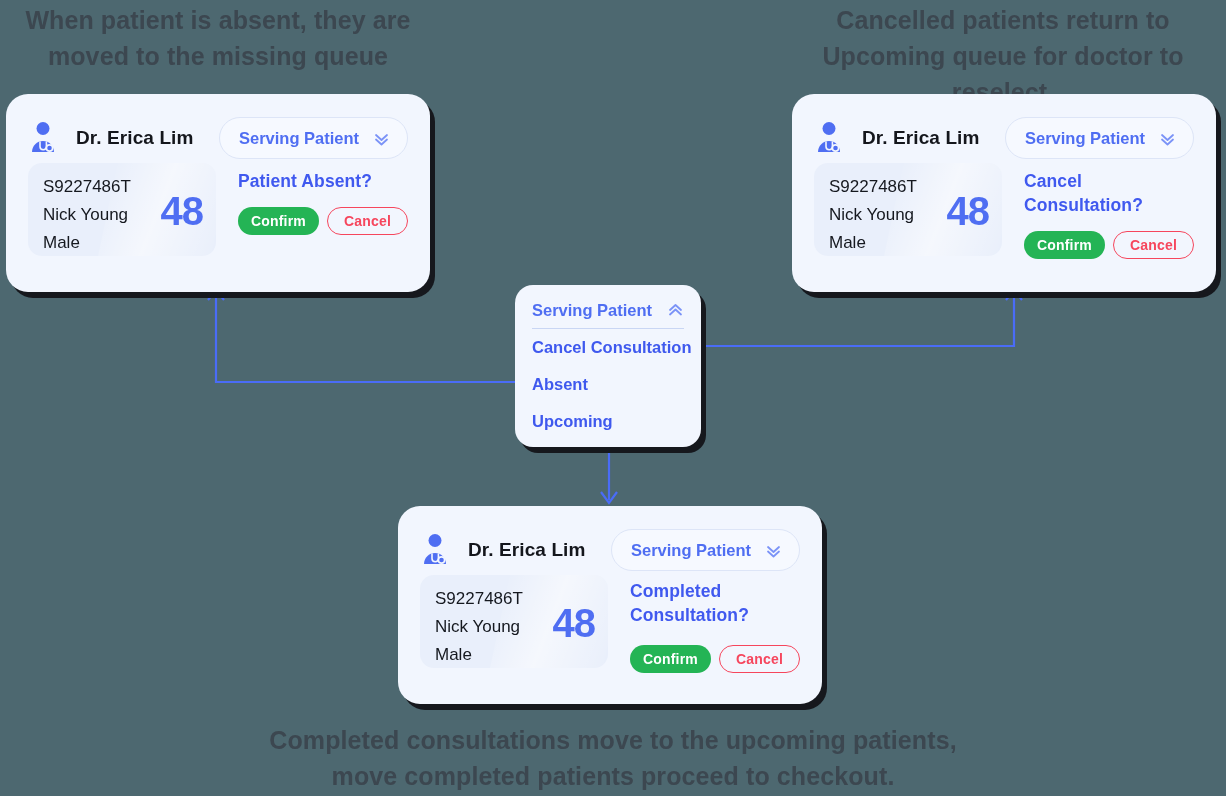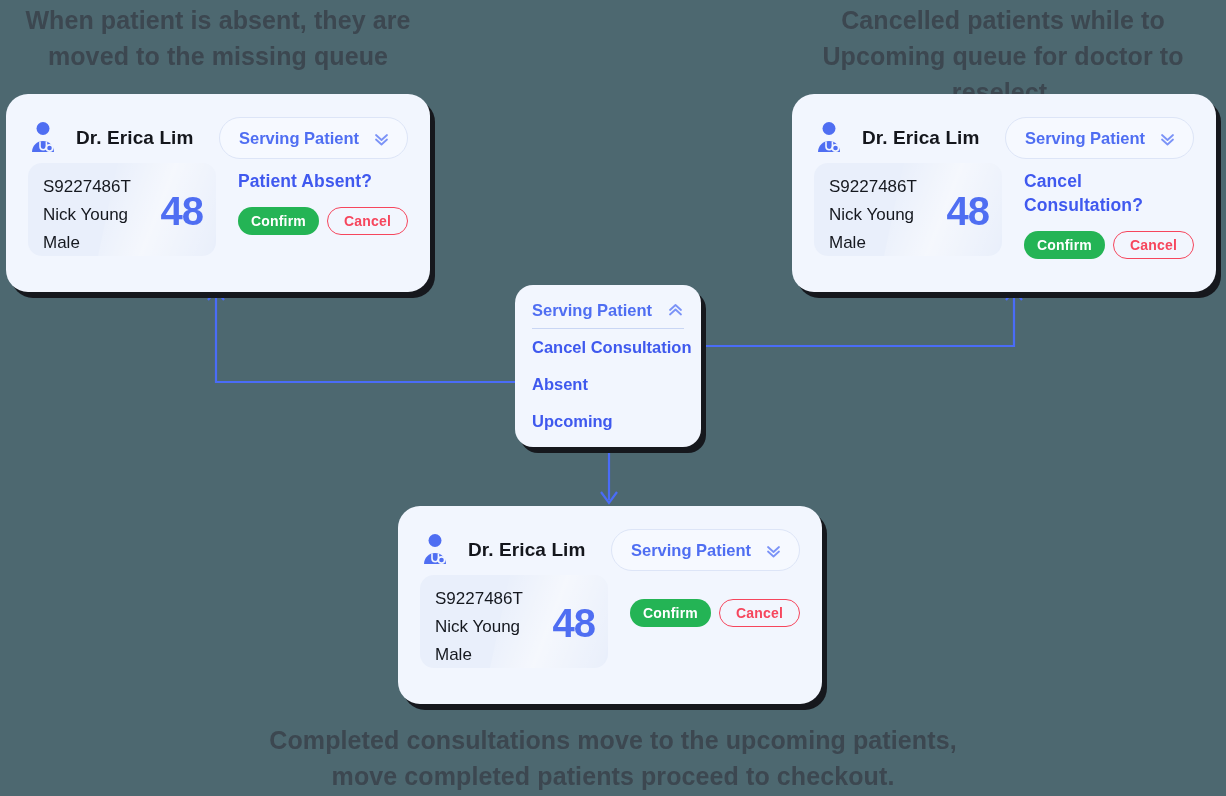--- a/index.html
+++ b/index.html
@@ -227,21 +227,21 @@
     cursor: pointer;
     white-space: nowrap;
   }
 </style>
 </head>
 <body>
 
 <div class="stage">
 
   <div class="caption caption-tl">When patient is absent, they are moved to the missing queue</div>
-  <div class="caption caption-tr">Cancelled patients while to Upcoming queue for doctor to reselect.</div>
+  <div class="caption caption-tr">Cancelled patients return to Upcoming queue for doctor to reselect.</div>
   <div class="caption caption-b">Completed consultations move to the upcoming patients, move completed patients proceed to checkout.</div>
 
   <svg class="connectors" viewBox="0 0 1226 796" xmlns="http://www.w3.org/2000/svg">
     <g fill="none" stroke="#4a6cf7" stroke-width="2.2" stroke-linecap="butt">
 
       <path d="M515 382 L216 382 L216 292"></path>
       <polyline points="208,300 216,290 224,300" stroke-linejoin="miter"></polyline>
 
       <path d="M703 346 L1014 346 L1014 292"></path>
       <polyline points="1006,300 1014,290 1022,300" stroke-linejoin="miter"></polyline>
@@ -350,20 +350,21 @@
       </div>
     </div>
     <div class="card-body">
       <div class="patient-panel">
         <div class="p-line">S9227486T</div>
         <div class="p-line">Nick Young</div>
         <div class="p-line">Male</div>
         <div class="p-age">48</div>
       </div>
       <div class="action-col">
+        <div class="prompt two-line">Completed Consultation?</div>
         <div class="btn-row">
           <button class="btn btn-confirm">Confirm</button>
           <button class="btn btn-cancel">Cancel</button>
         </div>
       </div>
     </div>
   </div>
 
 </div>
 

